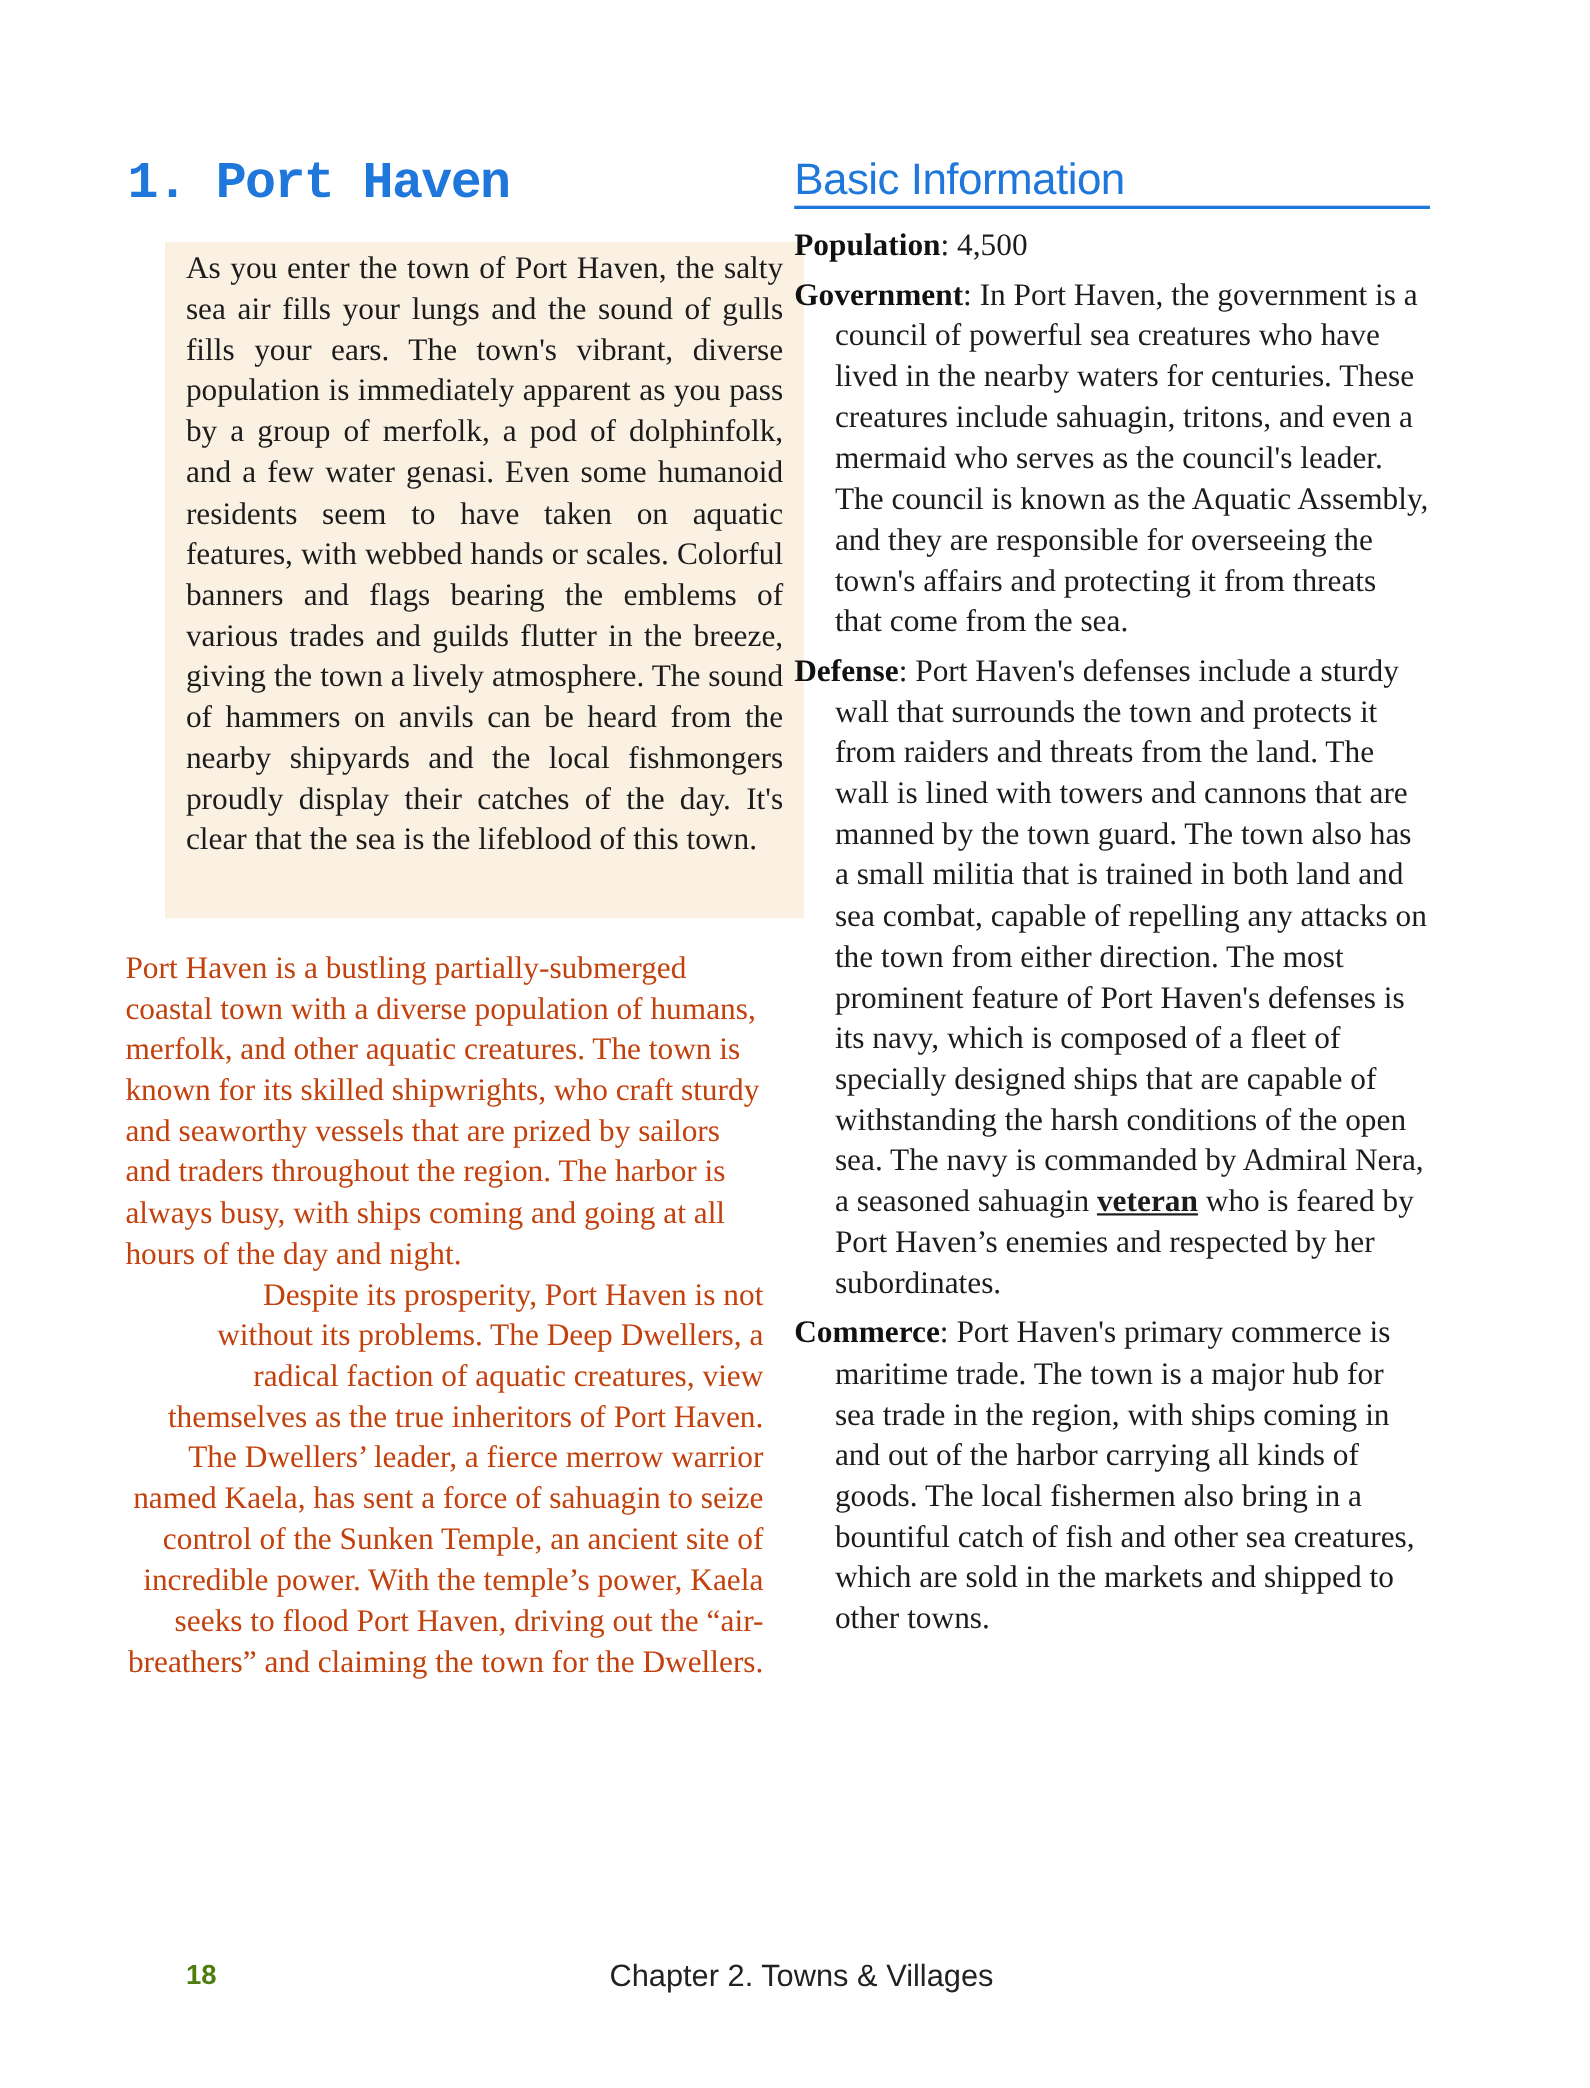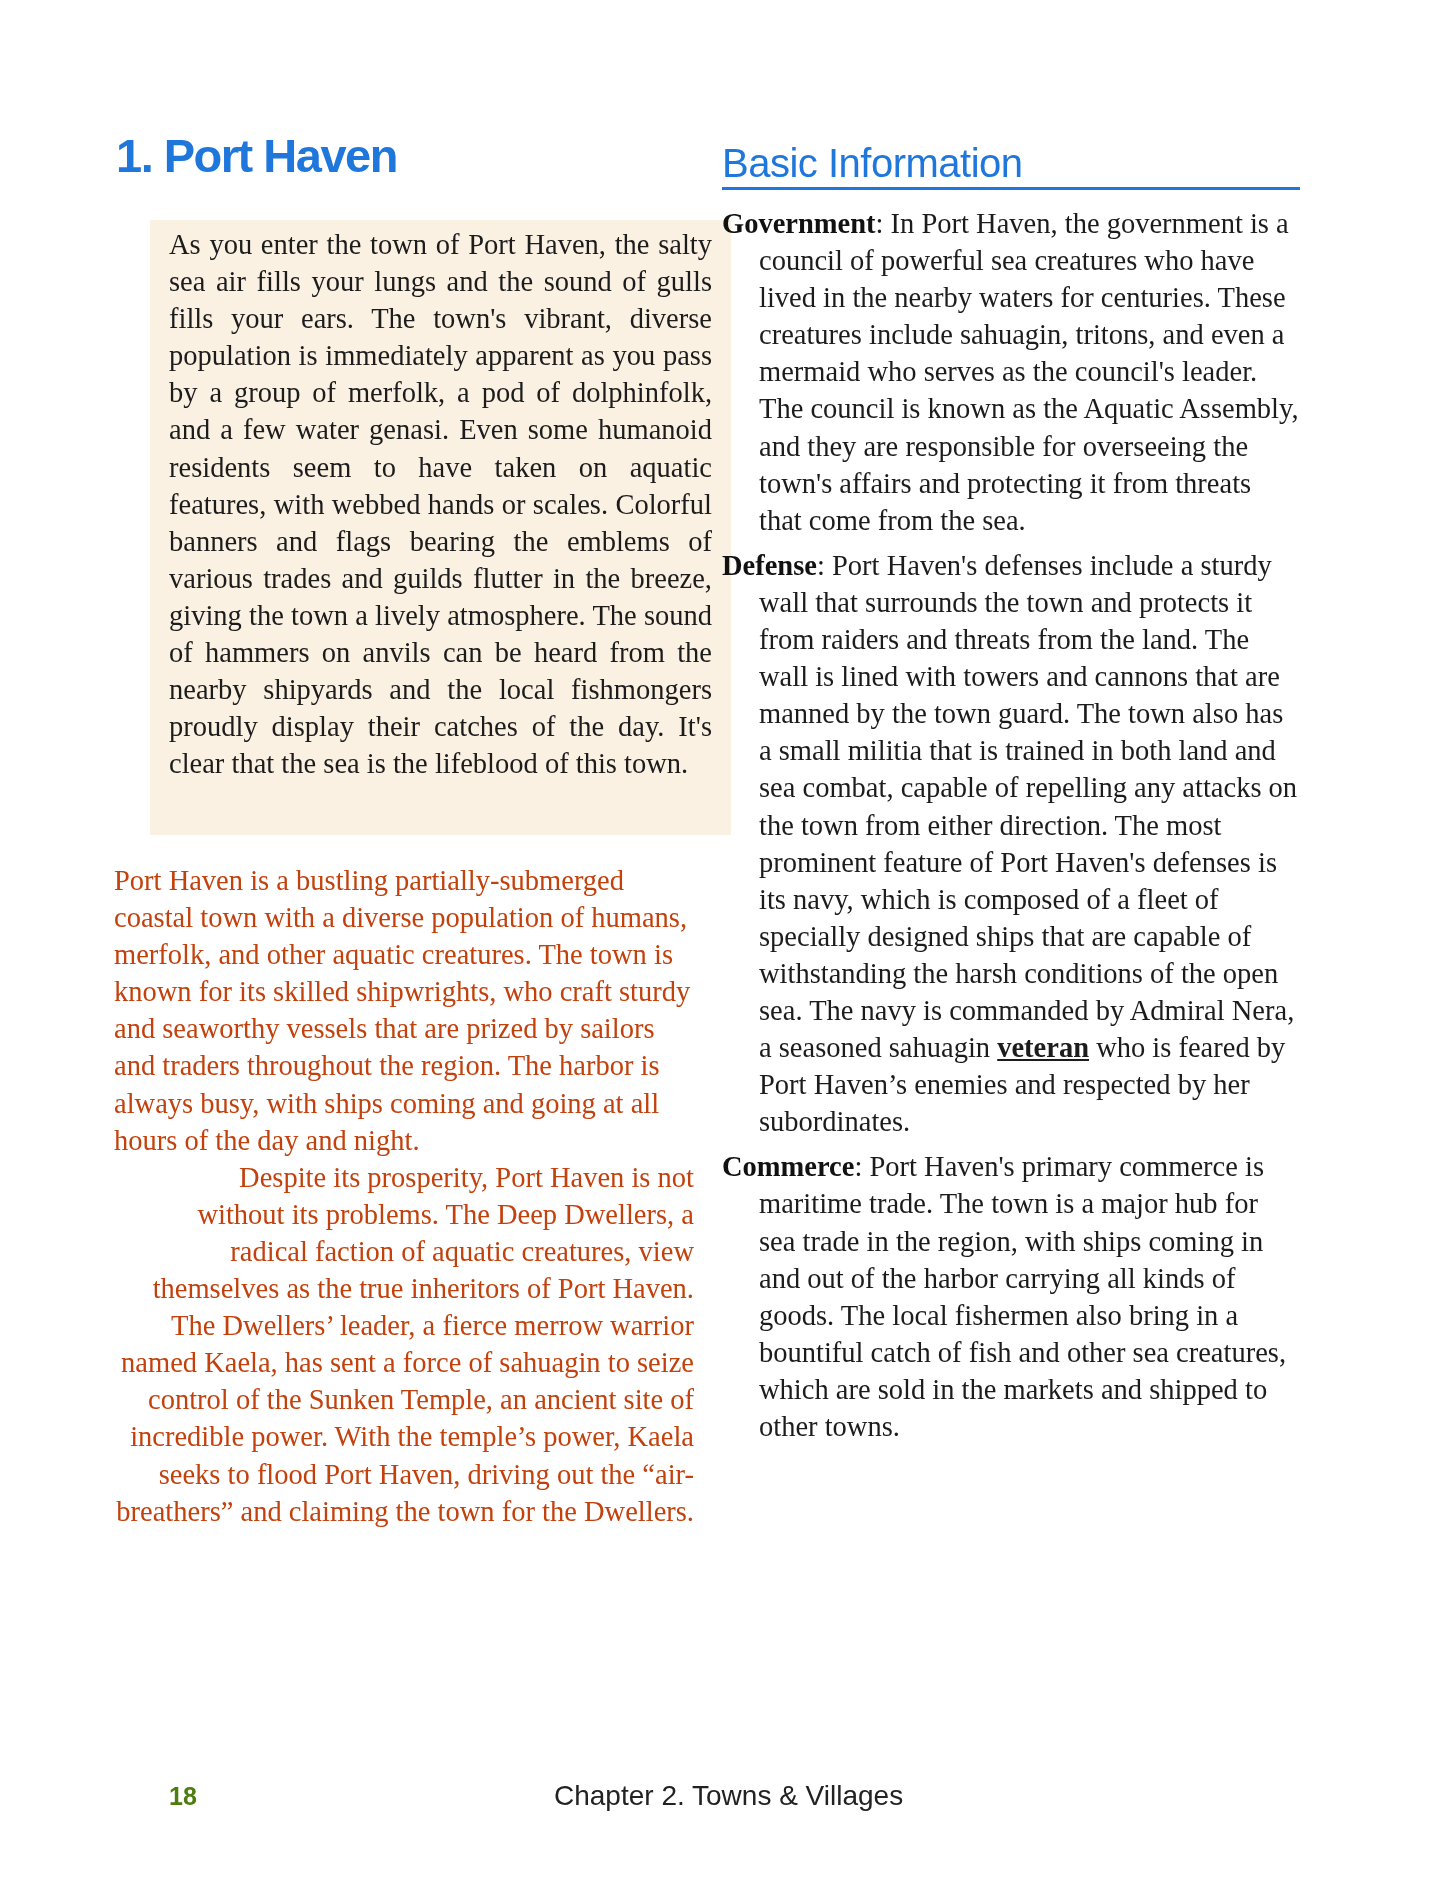--- a/index.html
+++ b/index.html
@@ -1,20 +1,20 @@
 <!DOCTYPE html>
 <html><head>
 <meta charset="utf-8">
 <style>
   html, body { margin: 0; padding: 0; background: #ffffff; }
   body { width: 1445px; height: 1898px; position: relative; overflow: hidden;
          font-family: "Liberation Serif", "DejaVu Serif", serif; color: #1a1a1a; }
   .page-title {
-    position: absolute; left: 116px; top: 126px; margin: 0;
-    font-family: Liberation Sans, sans-serif;
+    position: absolute; left: 116px; top: 138px; margin: 0;
+    font-family: Liberation Mono, monospace;
     font-weight: bold; font-size: 47px; letter-spacing: -1.5px; line-height: 60px;
     color: #1f77db;
   }
   .readaloud {
     position: absolute; left: 114px; top: 220px; width: 581px; height: 615px;
     background: #fbf1e3; box-sizing: border-box; padding: 6px 19px 0 19px; margin-left: 36px;
   }
   .readaloud p {
     margin: 0; font-size: 28.5px; line-height: 37.1px; text-align: justify;
     text-align-last: left; color: #1c1c1c;
@@ -62,19 +62,20 @@
 
 <div class="left-body">
   <p>Port Haven is a bustling partially-submerged coastal town with a diverse population of humans, merfolk, and other aquatic creatures. The town is known for its skilled shipwrights, who craft sturdy and seaworthy vessels that are prized by sailors and traders throughout the region. The harbor is always busy, with ships coming and going at all hours of the day and night.</p>
   <p class="indent">Despite its prosperity, Port Haven is not without its problems. The Deep Dwellers, a radical faction of aquatic creatures, view themselves as the true inheritors of Port Haven. The Dwellers’ leader, a fierce merrow warrior named Kaela, has sent a force of sahuagin to seize control of the Sunken Temple, an ancient site of incredible power. With the temple’s power, Kaela seeks to flood Port Haven, driving out the “air-breathers” and claiming the town for the Dwellers.</p>
 </div>
 
 <h2 class="section-heading">Basic Information</h2>
 <div class="section-rule"></div>
 
 <div class="info-list">
+  <p class="info-item"><span class="term">Population</span><span>: </span><span>4,500</span></p>
   <p class="info-item"><span class="term">Government</span><span>: </span><span>In Port Haven, the government is a council of powerful sea creatures who have lived in the nearby waters for centuries. These creatures include sahuagin, tritons, and even a mermaid who serves as the council's leader. The council is known as the Aquatic Assembly, and they are responsible for overseeing the town's affairs and protecting it from threats that come from the sea.</span></p>
   <p class="info-item"><span class="term">Defense</span><span>: </span><span>Port Haven's defenses include a sturdy wall that surrounds the town and protects it from raiders and threats from the land. The wall is lined with towers and cannons that are manned by the town guard. The town also has a small militia that is trained in both land and sea combat, capable of repelling any attacks on the town from either direction. The most prominent feature of Port Haven's defenses is its navy, which is composed of a fleet of specially designed ships that are capable of withstanding the harsh conditions of the open sea. The navy is commanded by Admiral Nera, a seasoned sahuagin </span><b class="inline-bold">veteran</b><span> who is feared by Port Haven’s enemies and respected by her subordinates.</span></p>
   <p class="info-item"><span class="term">Commerce</span><span>: </span><span>Port Haven's primary commerce is maritime trade. The town is a major hub for sea trade in the region, with ships coming in and out of the harbor carrying all kinds of goods. The local fishermen also bring in a bountiful catch of fish and other sea creatures, which are sold in the markets and shipped to other towns.</span></p>
 </div>
 
 <div class="footer-page">18</div>
 <div class="footer-chapter">Chapter 2. Towns &amp; Villages</div>
 
 </body></html>

